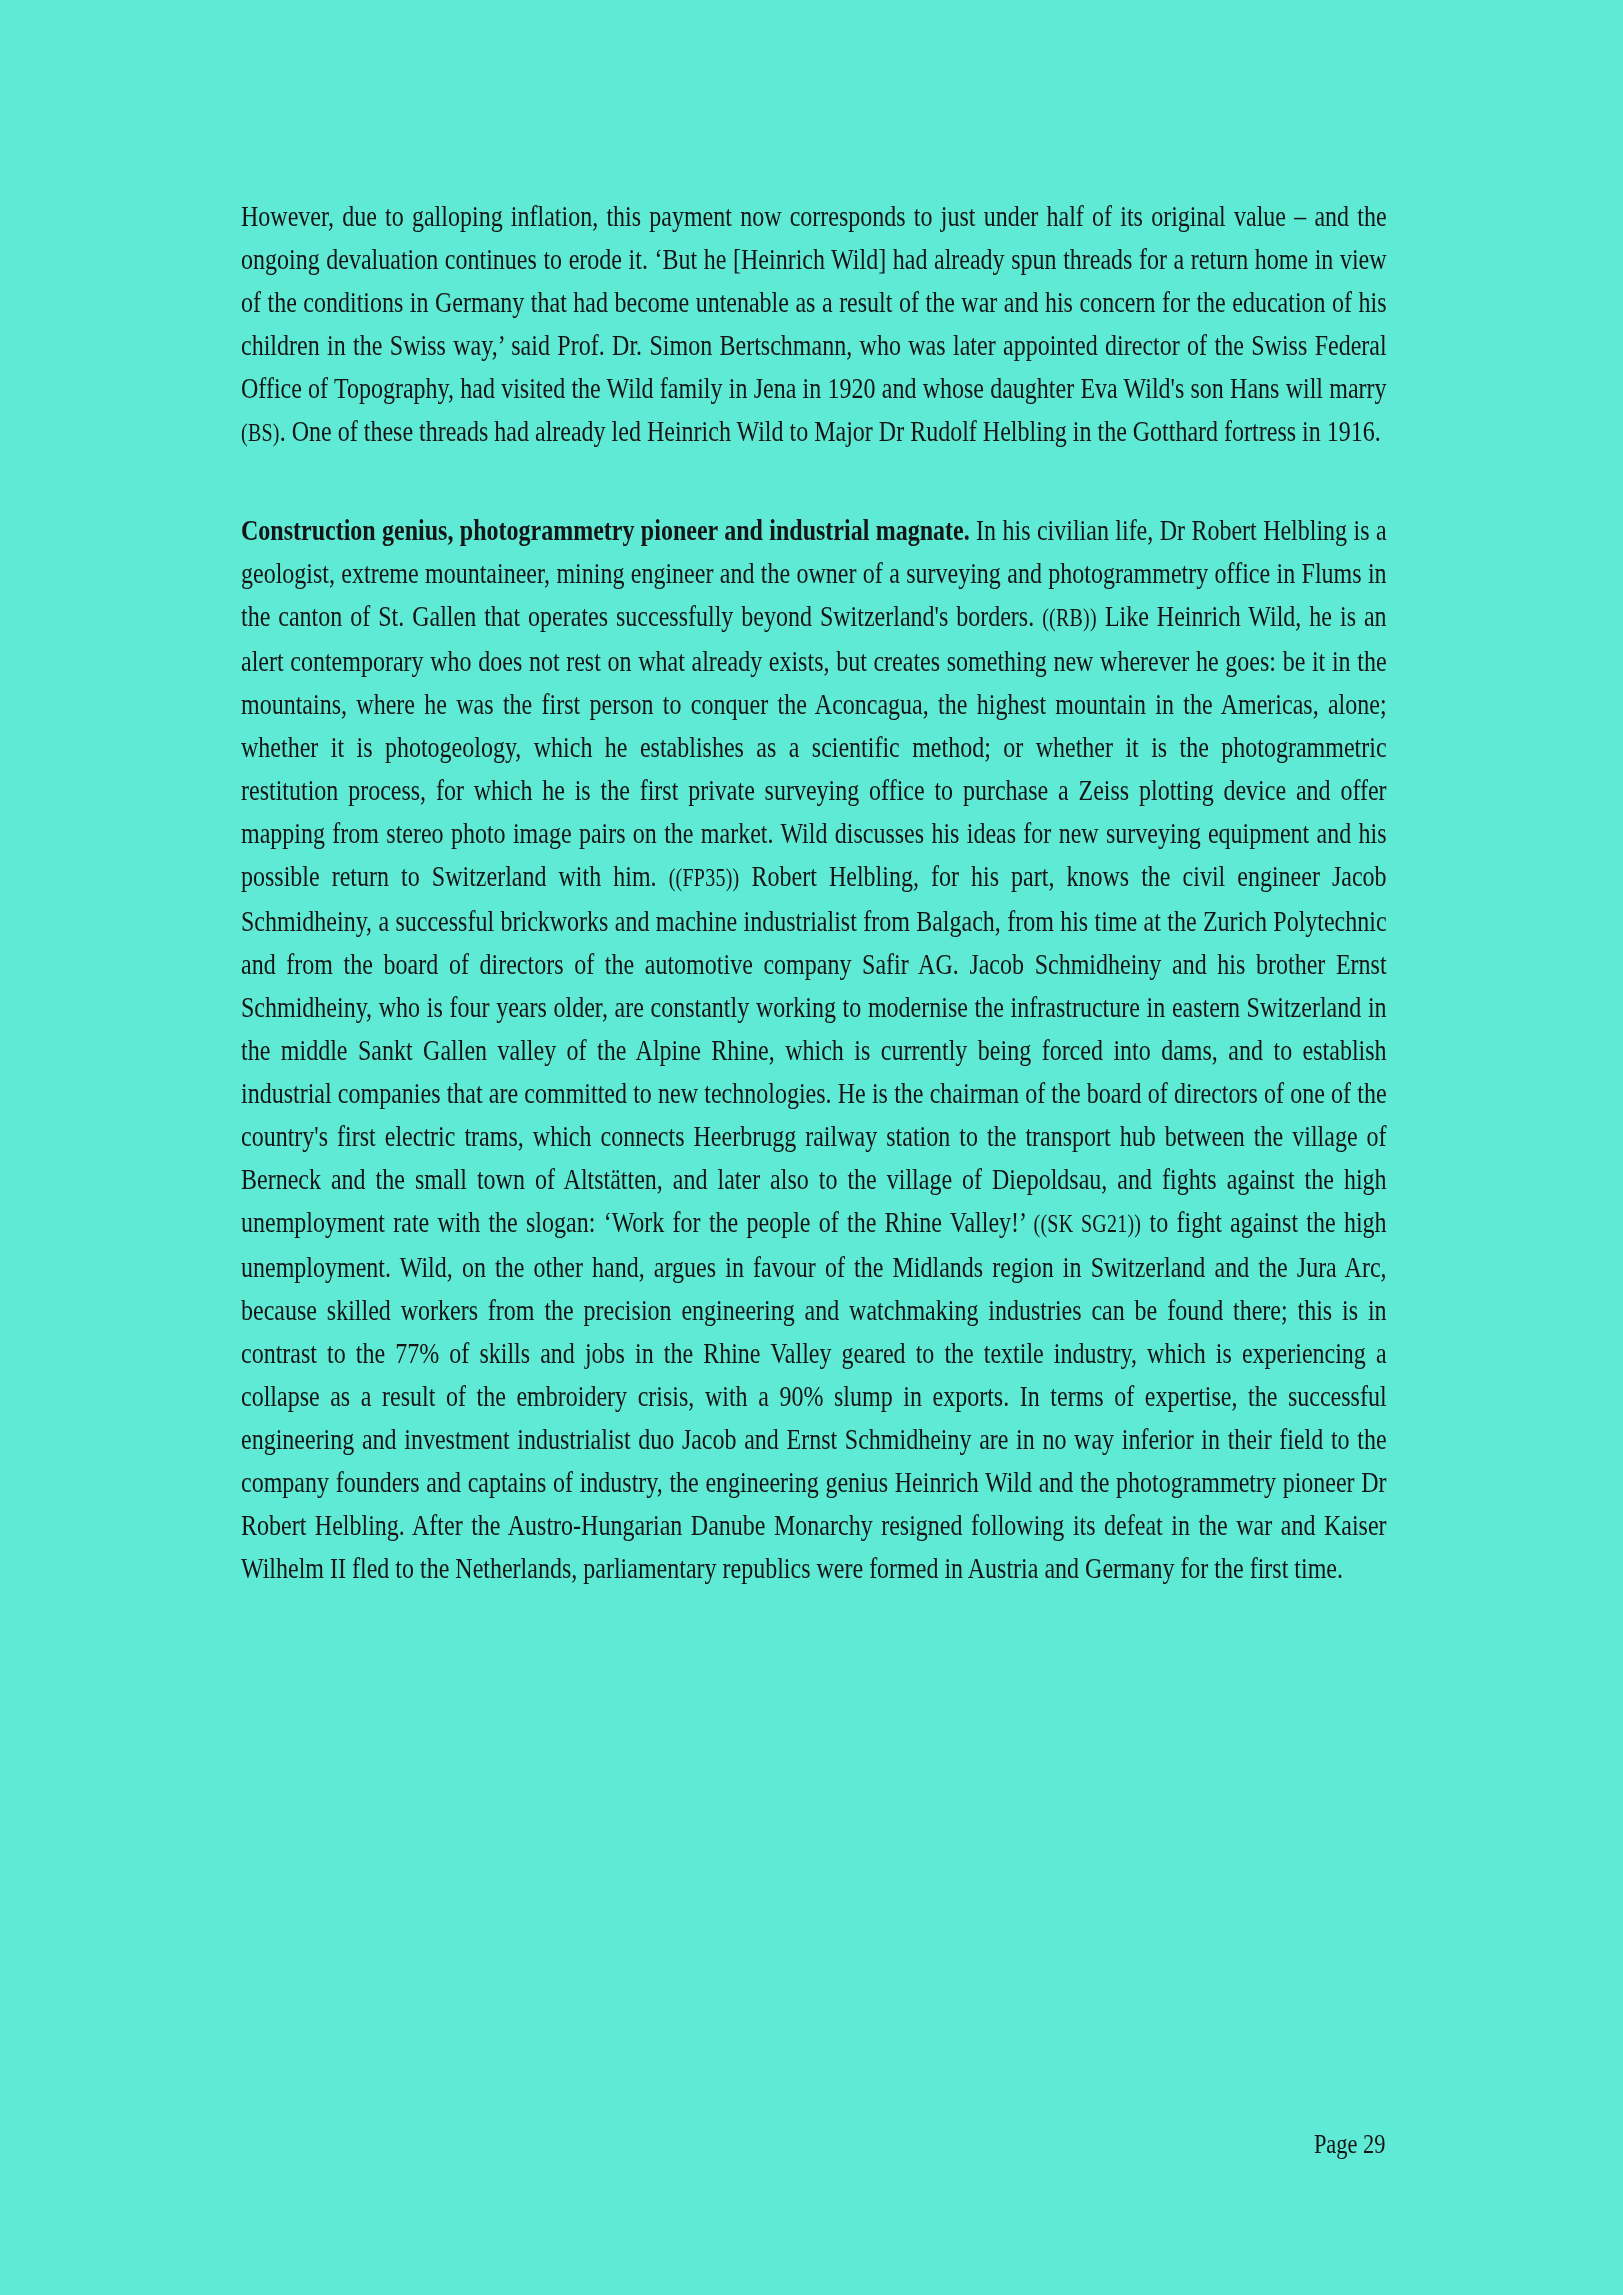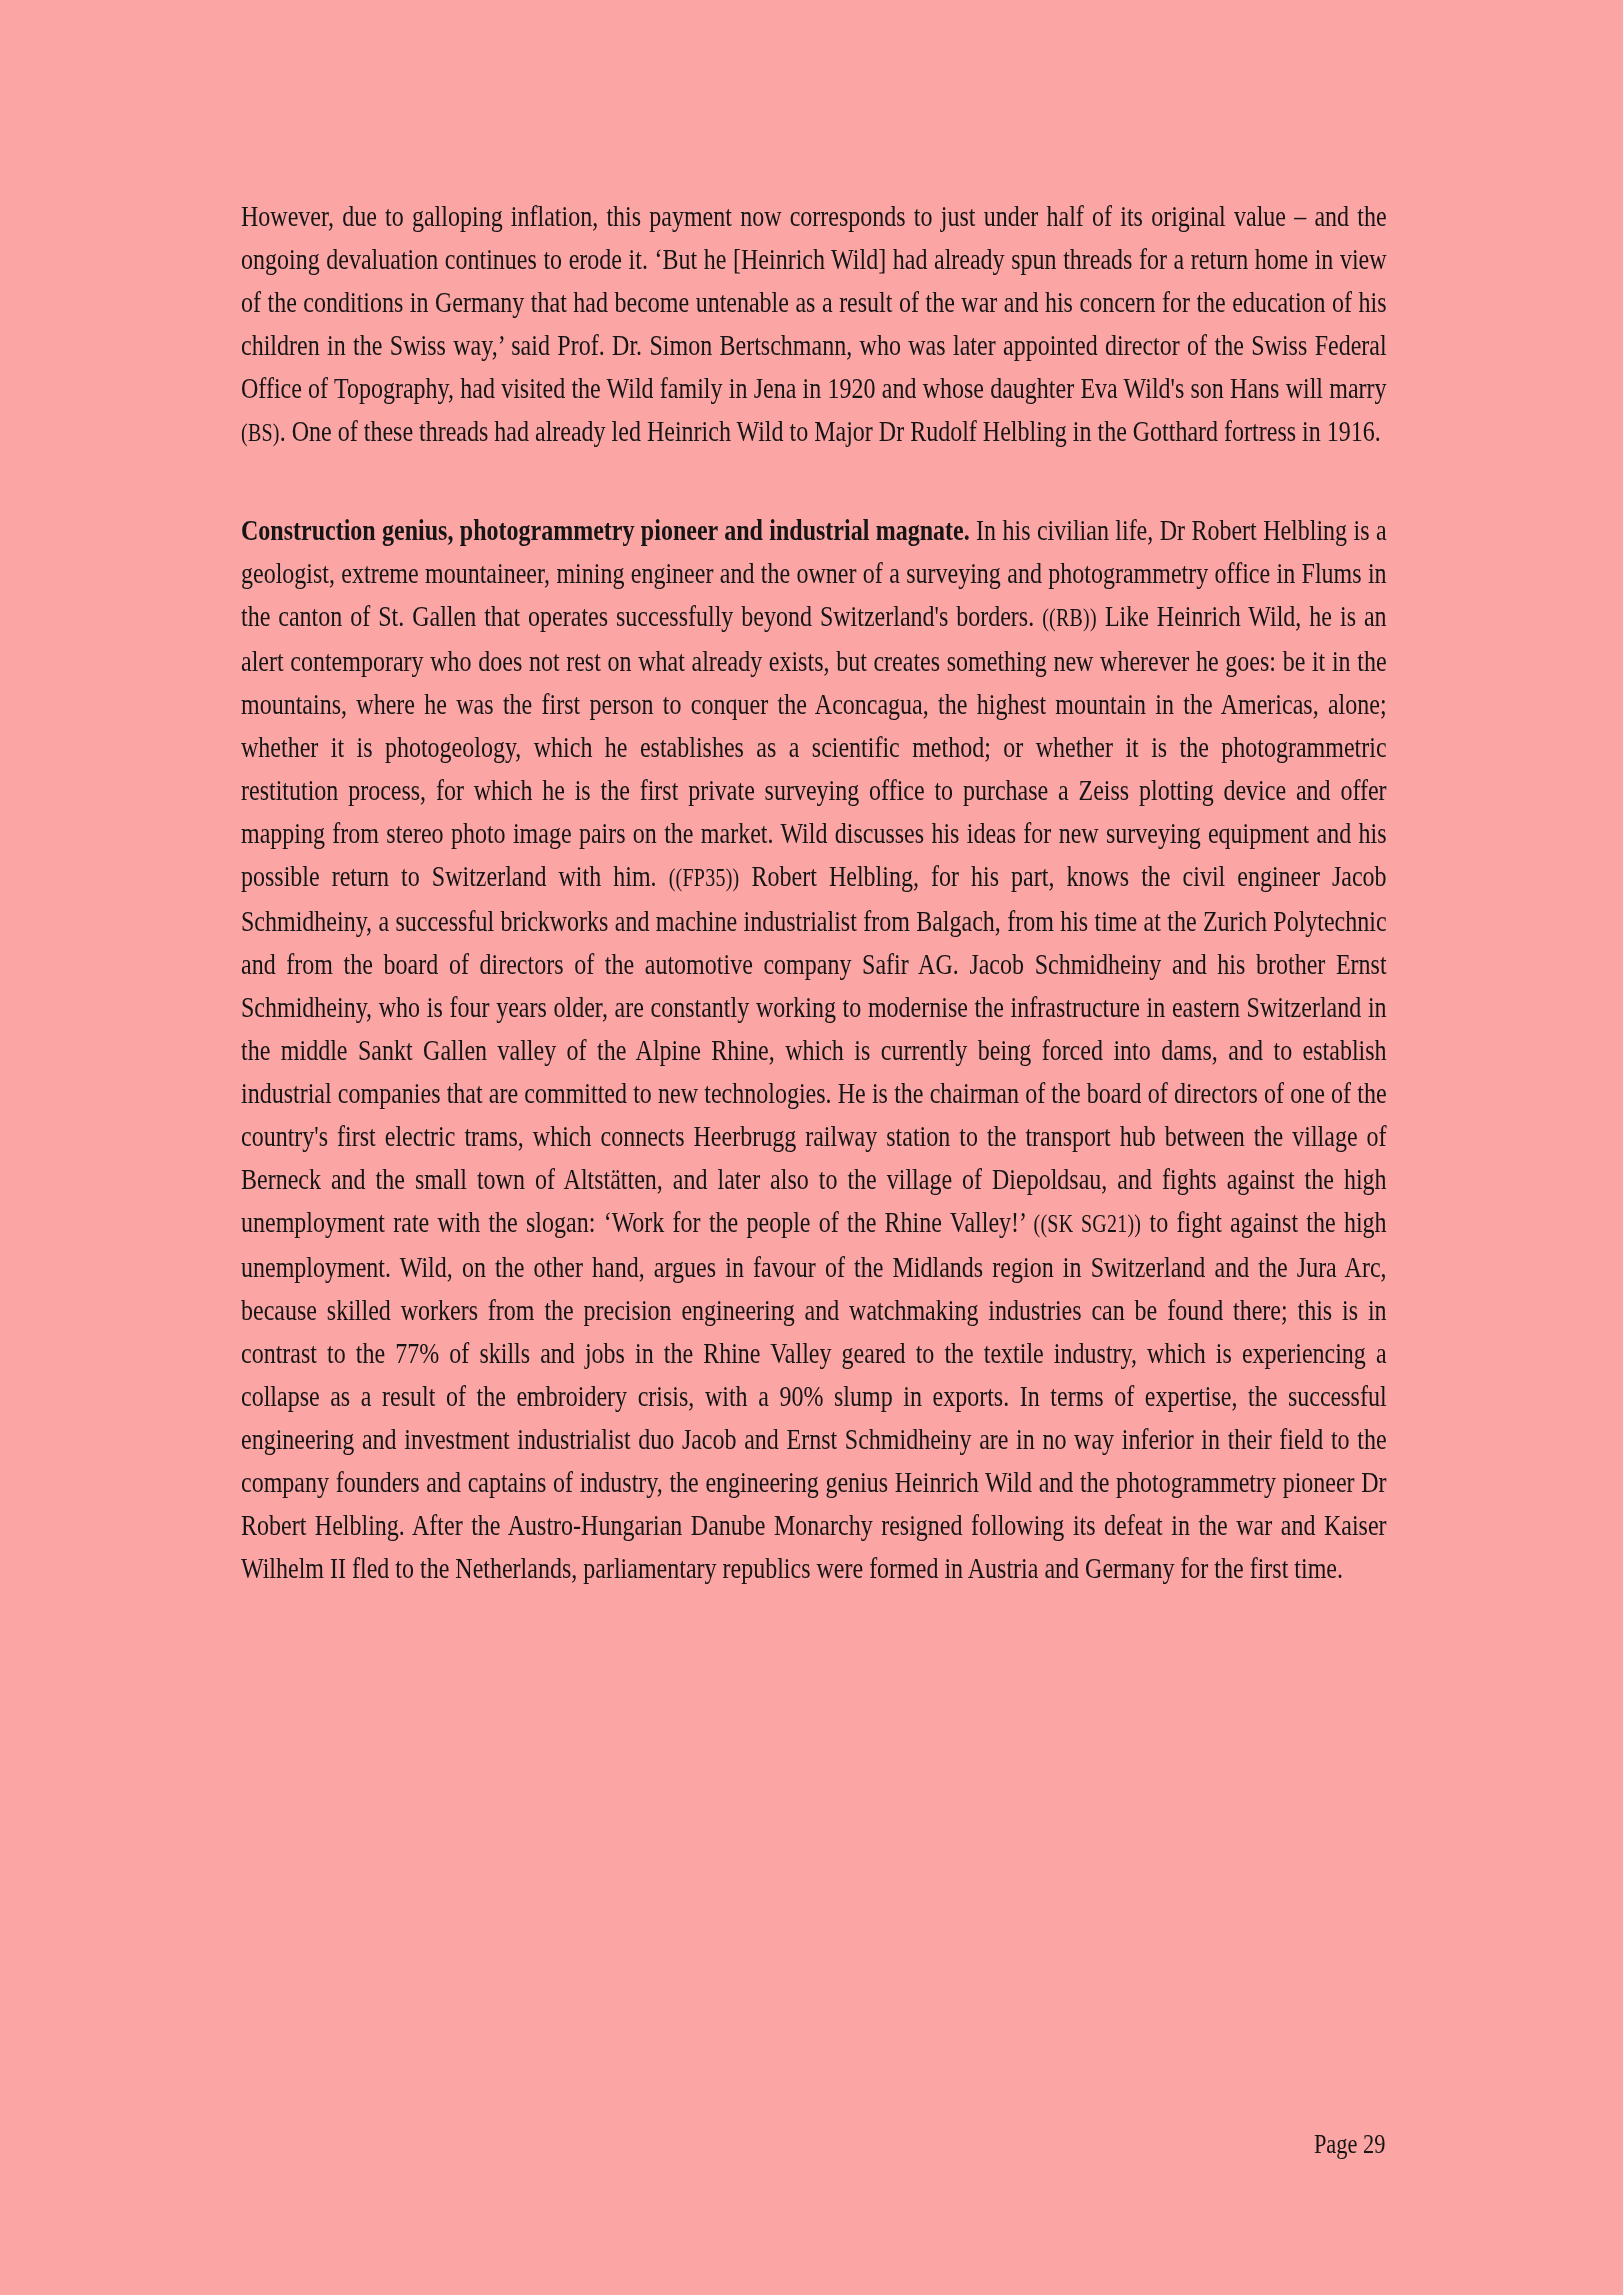--- a/index.html
+++ b/index.html
@@ -4,21 +4,21 @@
 <style>
   html, body {
     margin: 0;
     padding: 0;
     background: #ffffff;
   }
   .page {
     position: relative;
     width: 1623px;
     height: 2295px;
-    background: #fca5a5;
+    background: #5eead4;
     overflow: hidden;
     font-family: "Liberation Serif", "DejaVu Serif", serif;
     color: #151515;
   }
   .page-body-text {
     position: absolute;
     left: 241px;
     top: 194px;
     width: 1432px;              
     transform: scaleX(0.8);

